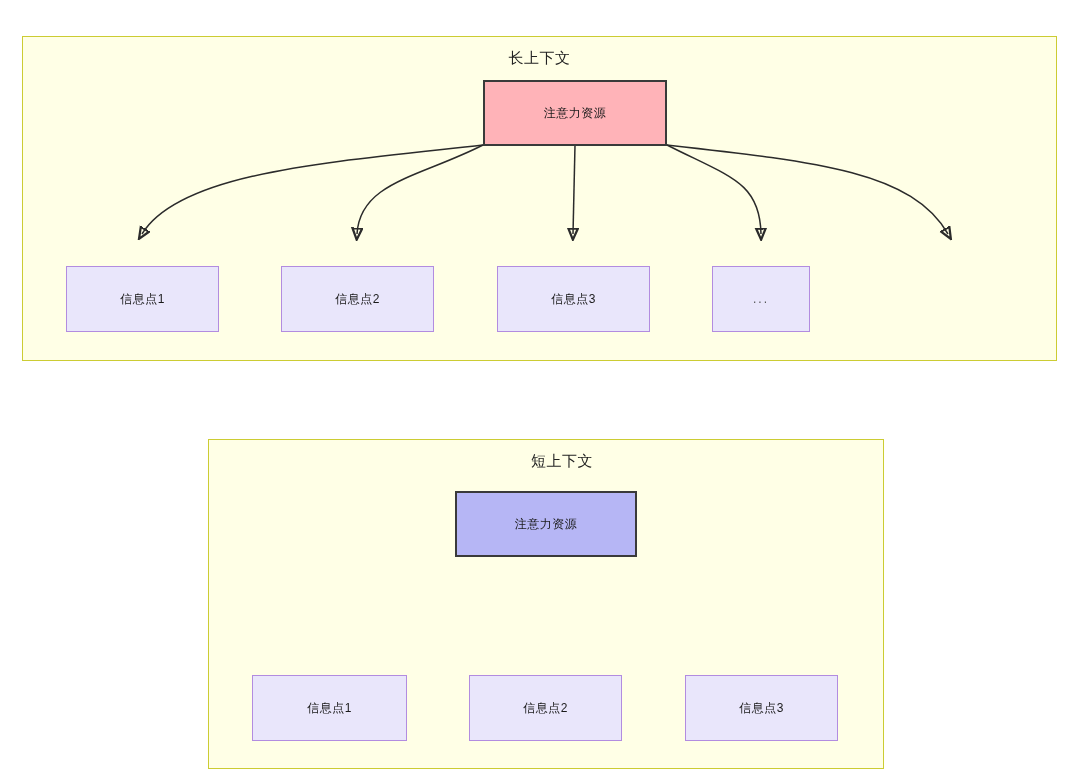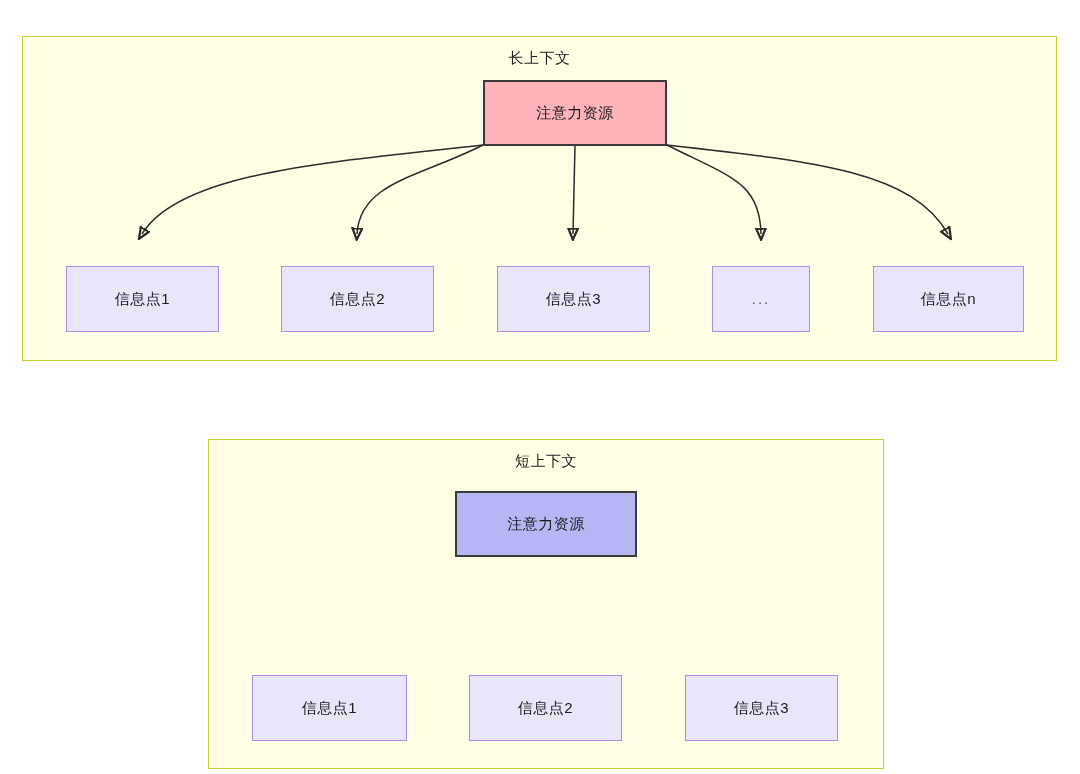--- a/index.html
+++ b/index.html
@@ -32,40 +32,41 @@
     left: 22px;
     top: 24px;
     width: 1035px;
     height: 325px;
   }
   #panel-short {
     left: 208px;
     top: 427px;
     width: 676px;
     height: 330px;
+    padding-left: 16px;
   }
   .panel-title {
     position: absolute;
     width: 100%;
     text-align: center;
     font-size: 15px;
     color: #222222;
     letter-spacing: 0.5px;
     line-height: 1;
   }
   #panel-long .panel-title { top: 13px; }
   #panel-short .panel-title { top: 13px; }
 
   .node {
     position: absolute;
     box-sizing: border-box;
     display: flex;
     align-items: center;
     justify-content: center;
-    font-size: 15px;
+    font-size: 12px;
     color: #1a1a1a;
     letter-spacing: 0.5px;
     text-align: center;
     line-height: 1.2;
   }
   .node-root-red {
     background: #FFB3B8;
     border: 2.4px solid #3A3A3A;
   }
   .node-root-blue {
@@ -142,23 +143,20 @@
   </div>
 
   <div class="node node-info" style="left:497px; top:238px; width:153px; height:66px;">
     <span>信息点3</span>
   </div>
 
   <div class="node node-info node-ellipsis" style="left:712px; top:238px; width:98px; height:66px;">
     <span>...</span>
   </div>
 
-  <div class="node node-info" style="left:873px; top:238px; width:151px; height:66px;">
-    <span>信息点n</span>
-  </div>
 
   <div class="container-box" id="panel-short">
     <div class="panel-title">短上下文</div>
   </div>
 
   <div class="node node-root-blue" style="left:455px; top:479px; width:182px; height:66px;">
     <span>注意力资源</span>
   </div>
 
   <div class="node node-info" style="left:252px; top:647px; width:155px; height:66px;">

